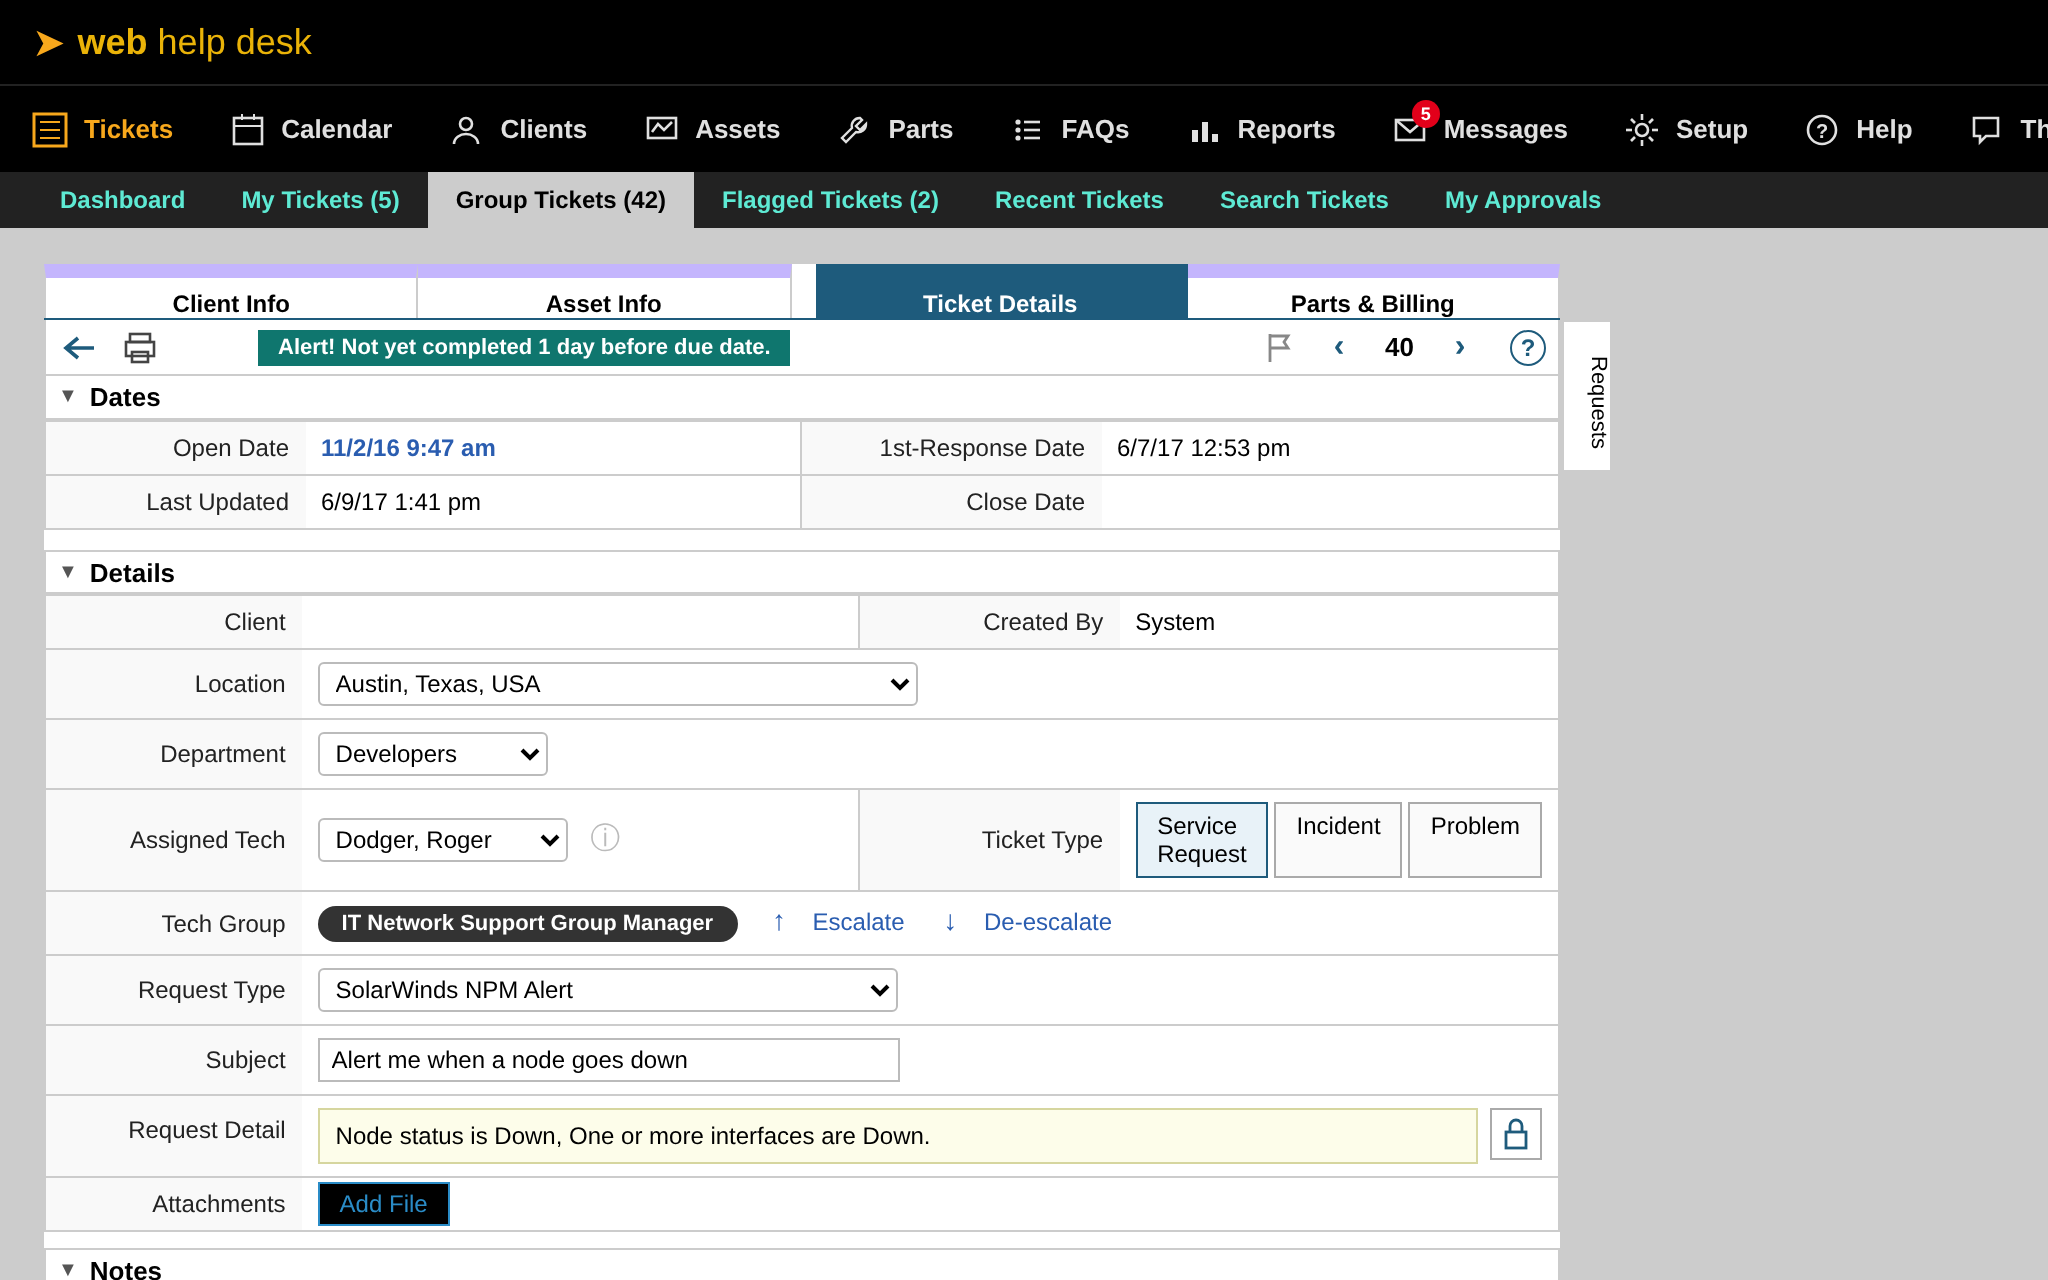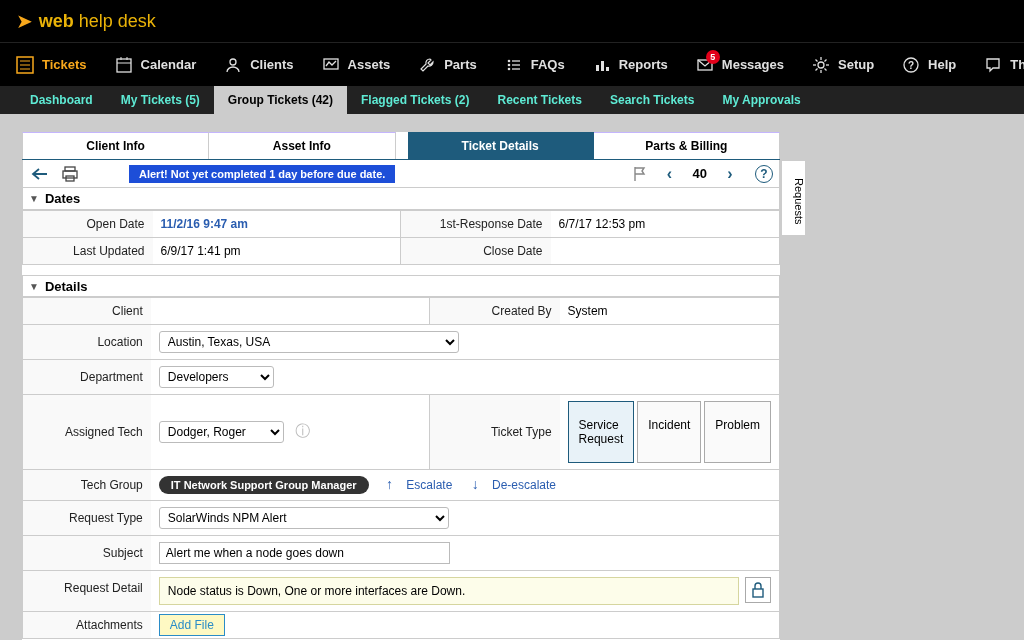--- a/index.html
+++ b/index.html
@@ -24,28 +24,28 @@
   .subnav { background: #222; height: 28px; display: flex; align-items: stretch; padding: 0 16px; gap: 0; }
   .sub-item { color: #5eead4; font-size: 12px; font-weight: 600; padding: 0 14px; display: flex; align-items: center; cursor: pointer; }
   .sub-item.active { background: #ccc; color: #000; }
   
   
   .content-wrap { padding: 18px 0 0 22px; }
   .panel { width: 758px; background: #fff; position: relative; }
   
   
   .detail-tabs { display: flex; height: 28px; border-bottom: 1px solid #1e5b7c; }
-  .detail-tab { flex: 1; text-align: center; font-size: 12px; font-weight: 600; line-height: 26px; background: #fff; border-top: 1px solid #c4b5fd; border-right: 1px solid #ccc; cursor: pointer; }
+  .detail-tab { flex: 1; text-align: center; font-size: 12px; font-weight: 600; line-height: 26px; background: #fff; border-top: 7px solid #c4b5fd; border-right: 1px solid #ccc; cursor: pointer; }
   .detail-tab:first-child { border-left: 1px solid #ccc; }
   .detail-tab.active { background: #1e5b7c; color: #fff; border-color: #1e5b7c; margin-left: 12px; }
   
   
   .toolbar { height: 28px; display: flex; align-items: center; gap: 8px; border: 1px solid #ccc; border-top: none; padding: 0 6px; }
   .tb-icon-btn { width: 22px; height: 22px; display: flex; align-items: center; justify-content: center; cursor: pointer; color: #1e5b7c; }
-  .alert-banner { background: #1d4ed8; color: #fff; font-size: 11px; font-weight: 600; padding: 3px 10px; margin-left: 40px; }
+  .alert-banner { background: #0f766e; color: #fff; font-size: 11px; font-weight: 600; padding: 3px 10px; margin-left: 40px; }
   .toolbar-spacer { flex: 1; }
   .pager-num { font-weight: 700; font-size: 13px; margin: 0 4px; }
   .help-circ { border: 1.5px solid #1e5b7c; border-radius: 50%; width: 18px; height: 18px; display: flex; align-items: center; justify-content: center; color: #1e5b7c; font-weight: bold; font-size: 12px; cursor: pointer; margin-left: 6px; }
   
   
   .side-tab { position: absolute; left: 760px; top: 28px; width: 24px; height: 76px; background: #fff; border: 1px solid #ccc; border-left: none; writing-mode: vertical-rl; text-align: center; font-size: 11px; padding-top: 6px; cursor: pointer; }
   
   
   .sec-head { background: #fff; border: 1px solid #ccc; border-top: none; height: 22px; display: flex; align-items: center; gap: 6px; padding: 0 6px; font-weight: 700; font-size: 13px; }
   .sec-head .tw { color: #555; font-size: 10px; }
@@ -63,28 +63,28 @@
   select.at { width: 125px; }
   select.rt { width: 290px; }
   input[type=text] { font-size: 12px; padding: 3px 6px; border: 1px solid #bbb; width: 291px; }
   
   .pill { background: #333; color: #fff; border-radius: 10px; padding: 3px 12px; font-size: 11px; font-weight: 600; display: inline-block; }
   .esc-link { color: #2a5db0; font-size: 12px; margin-left: 10px; margin-top: 36px; }
   .arrow-up { color: #2a5db0; font-size: 14px; font-weight: bold; margin-left: 14px; }
   .arrow-dn { color: #2a5db0; font-size: 14px; font-weight: bold; margin-left: 16px; }
   
   .tt-group { display: flex; gap: 0; }
-  .tt-btn { border: 1px solid #aaa; padding: 16px 10px; font-size: 12px; background: #fafafa; cursor: pointer; }
+  .tt-btn { border: 1px solid #aaa; padding: 4px 10px; font-size: 12px; background: #fafafa; cursor: pointer; }
   .tt-btn.sel { background: #e8f2f8; border-color: #1e5b7c; color: #000; }
   .tt-btn + .tt-btn { margin-left: 3px; }
   
   .detail-box { background: #fdfdea; border: 1px solid #d6d69f; padding: 6px 8px; font-size: 12px; width: 580px; display: inline-block; }
   .lock-btn { border: 1px solid #aaa; width: 26px; height: 26px; display: inline-flex; align-items: center; justify-content: center; float: right; color: #1e5b7c; cursor: pointer; }
   
-  .addfile { border: 1px solid #2a8cc7; color: #2a8cc7; padding: 3px 10px; font-size: 12px; cursor: pointer; background: #fef9c3; }
+  .addfile { border: 1px solid #2a8cc7; color: #2a8cc7; padding: 3px 10px; font-size: 12px; cursor: pointer; background: #000000; }
   
   .info-ico { color: #bbb; font-size: 15px; margin-left: 8px; }
   
   svg { display: block; }
 </style>
 </head>
 <body>
 
 <div class="topbar">
   <div class="logo">

